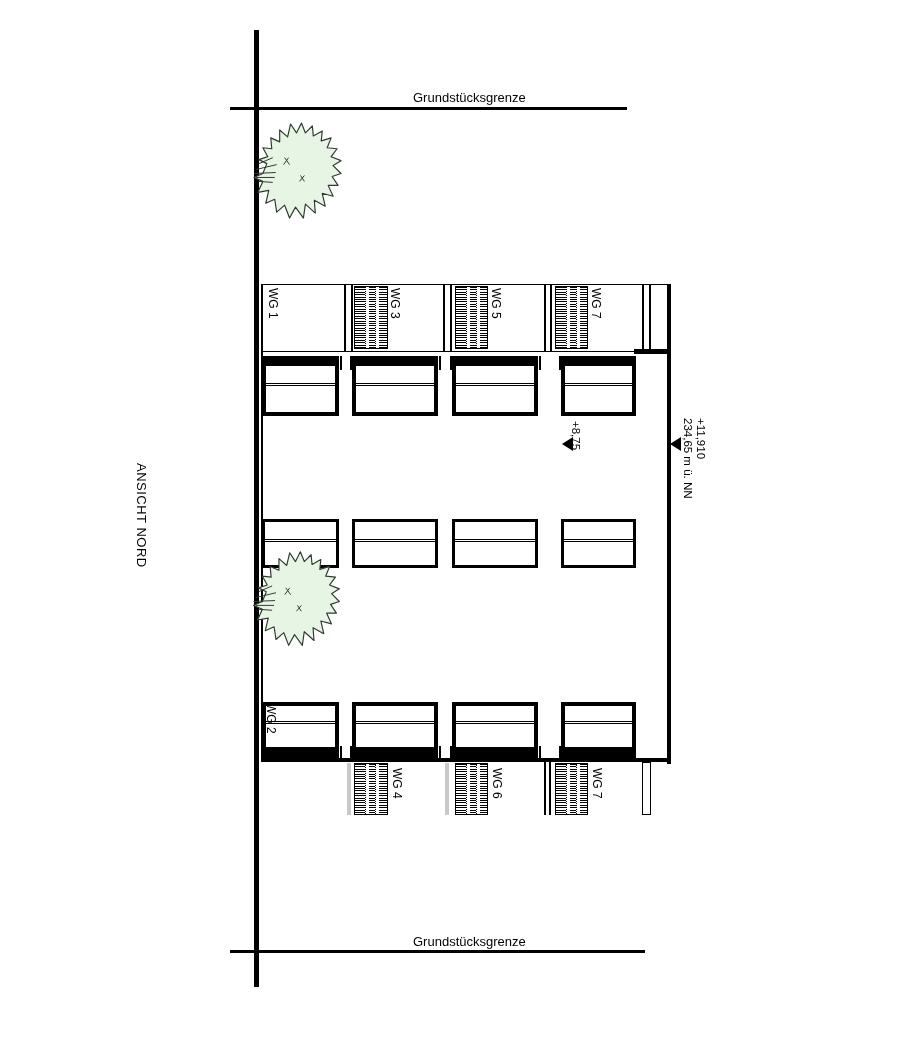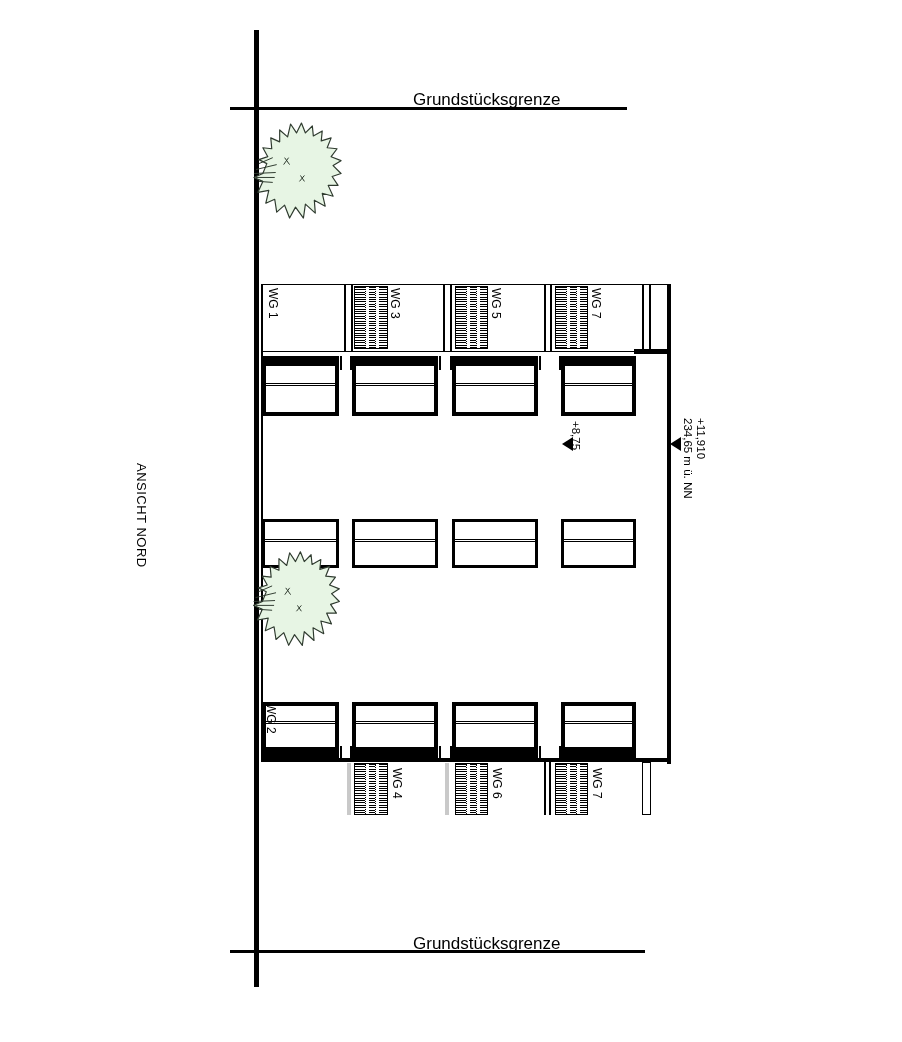--- a/index.html
+++ b/index.html
@@ -2,21 +2,21 @@
 <html><head>
 <meta charset="utf-8">
 <style>
   html,body{margin:0;padding:0;background:#fff;}
   .sheet{
     position:relative;width:902px;height:1042px;background:#ffffff;overflow:hidden;
     font-family:"Liberation Sans", sans-serif;color:#000;
   }
   .hline{position:absolute;background:#000;height:3px;}
   .vline{position:absolute;background:#000;}
-  .blabel{position:absolute;font-size:17px;white-space:nowrap;}
+  .blabel{position:absolute;font-size:13px;white-space:nowrap;}
   
   .vtext{
     position:absolute;transform:rotate(90deg);transform-origin:0 0;
     white-space:nowrap;font-size:12px;line-height:14px;
   }
   .vtext.small{font-size:11.5px;line-height:13px;}
   .vtext.title{font-size:13px;line-height:16px;letter-spacing:0.5px;}
   
   .band{position:absolute;border:1px solid #000;background:#fff;box-sizing:border-box;}
   .sep{position:absolute;width:2px;background:#000;}

